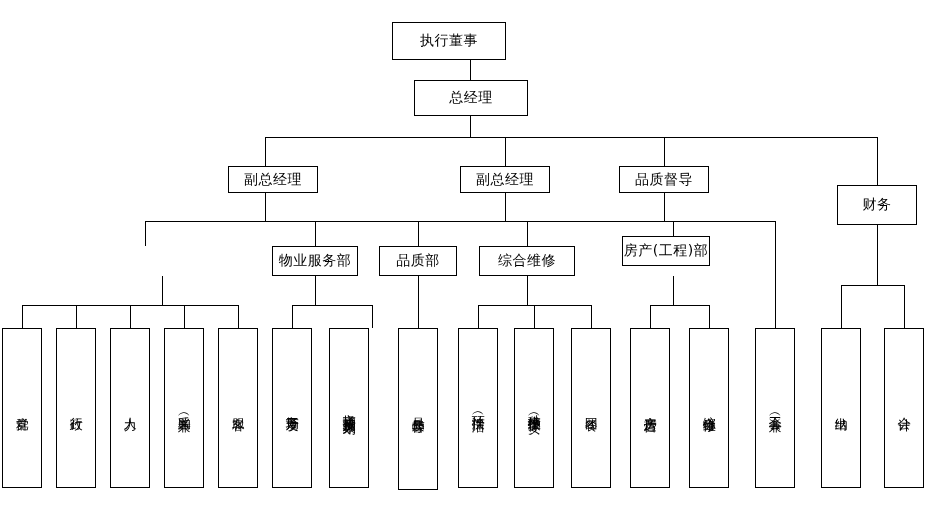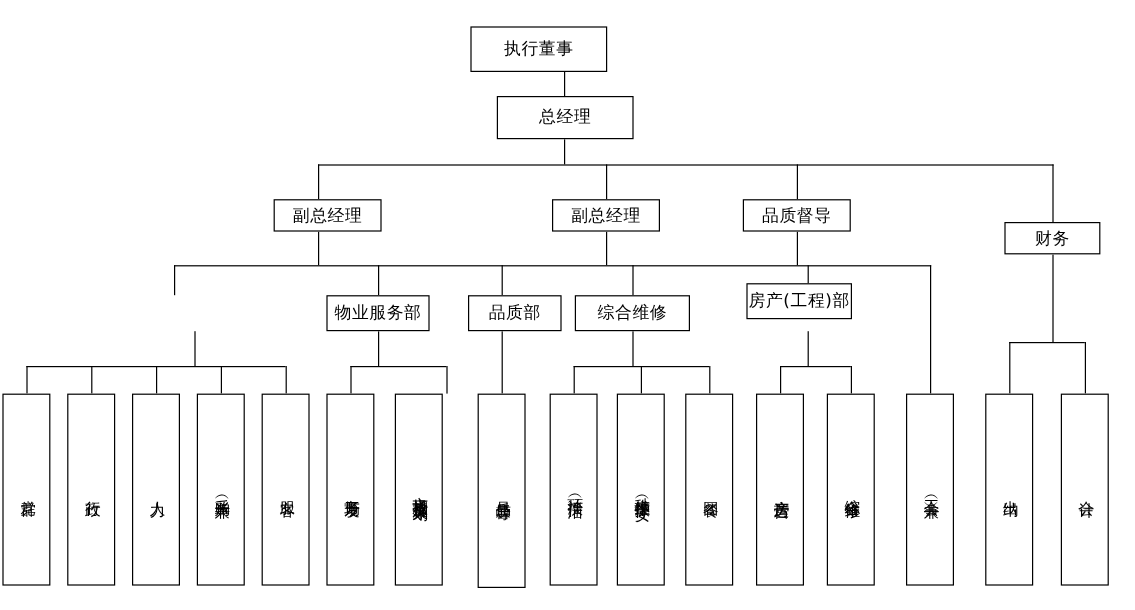--- a/index.html
+++ b/index.html
@@ -80,42 +80,42 @@
 
   <div class="node horiz" style="left:228px; top:166px; width:90px; height:27px;">
     <span>副总经理</span>
   </div>
   <div class="node horiz" style="left:460px; top:166px; width:90px; height:27px;">
     <span>副总经理</span>
   </div>
   <div class="node horiz" style="left:619px; top:166px; width:90px; height:27px;">
     <span>品质督导</span>
   </div>
-  <div class="node horiz" style="left:837px; top:185px; width:80px; height:27px;">
+  <div class="node horiz" style="left:837px; top:185px; width:80px; height:40px;">
     <span>财务</span>
   </div>
 
   <div class="line v" style="left:265px; top:193px; height:28px;"></div>
   <div class="line v" style="left:505px; top:193px; height:28px;"></div>
   <div class="line v" style="left:664px; top:193px; height:28px;"></div>
 
   <div class="line h" style="left:145px; top:221px; width:631px;"></div>
 
   <div class="line v" style="left:145px; top:221px; height:25px;"></div>
   <div class="line v" style="left:315px; top:221px; height:25px;"></div>
   <div class="line v" style="left:418px; top:221px; height:25px;"></div>
   <div class="line v" style="left:527px; top:221px; height:25px;"></div>
   <div class="line v" style="left:673px; top:221px; height:25px;"></div>
 
   <div class="line v" style="left:775px; top:221px; height:107px;"></div>
 
   <div class="node horiz" style="left:272px; top:246px; width:86px; height:30px;">
     <span>物业服务部</span>
   </div>
-  <div class="node horiz" style="left:379px; top:246px; width:78px; height:30px;margin-left:11px;">
+  <div class="node horiz" style="left:379px; top:246px; width:78px; height:30px;">
     <span>品质部</span>
   </div>
   <div class="node horiz" style="left:479px; top:246px; width:96px; height:30px;">
     <span>综合维修</span>
   </div>
   <div class="node horiz" style="left:622px; top:236px; width:88px; height:30px;">
     <span>房产(工程)部</span>
   </div>
 
   <div class="line v" style="left:162px; top:276px; height:29px;"></div>

